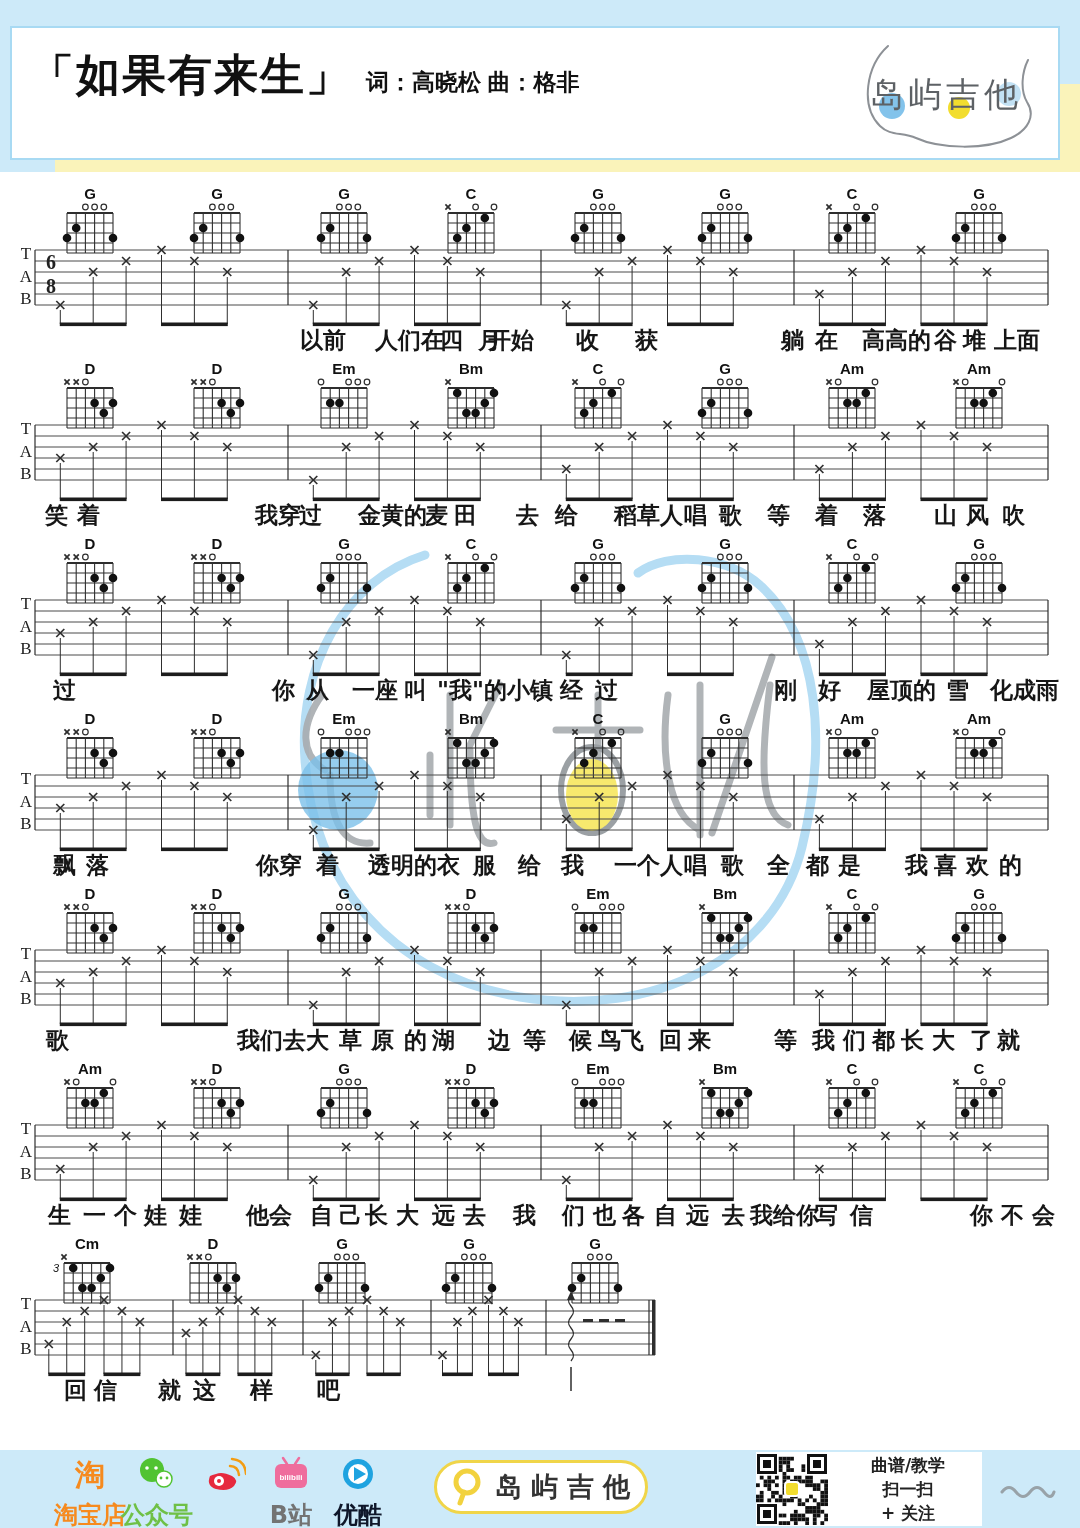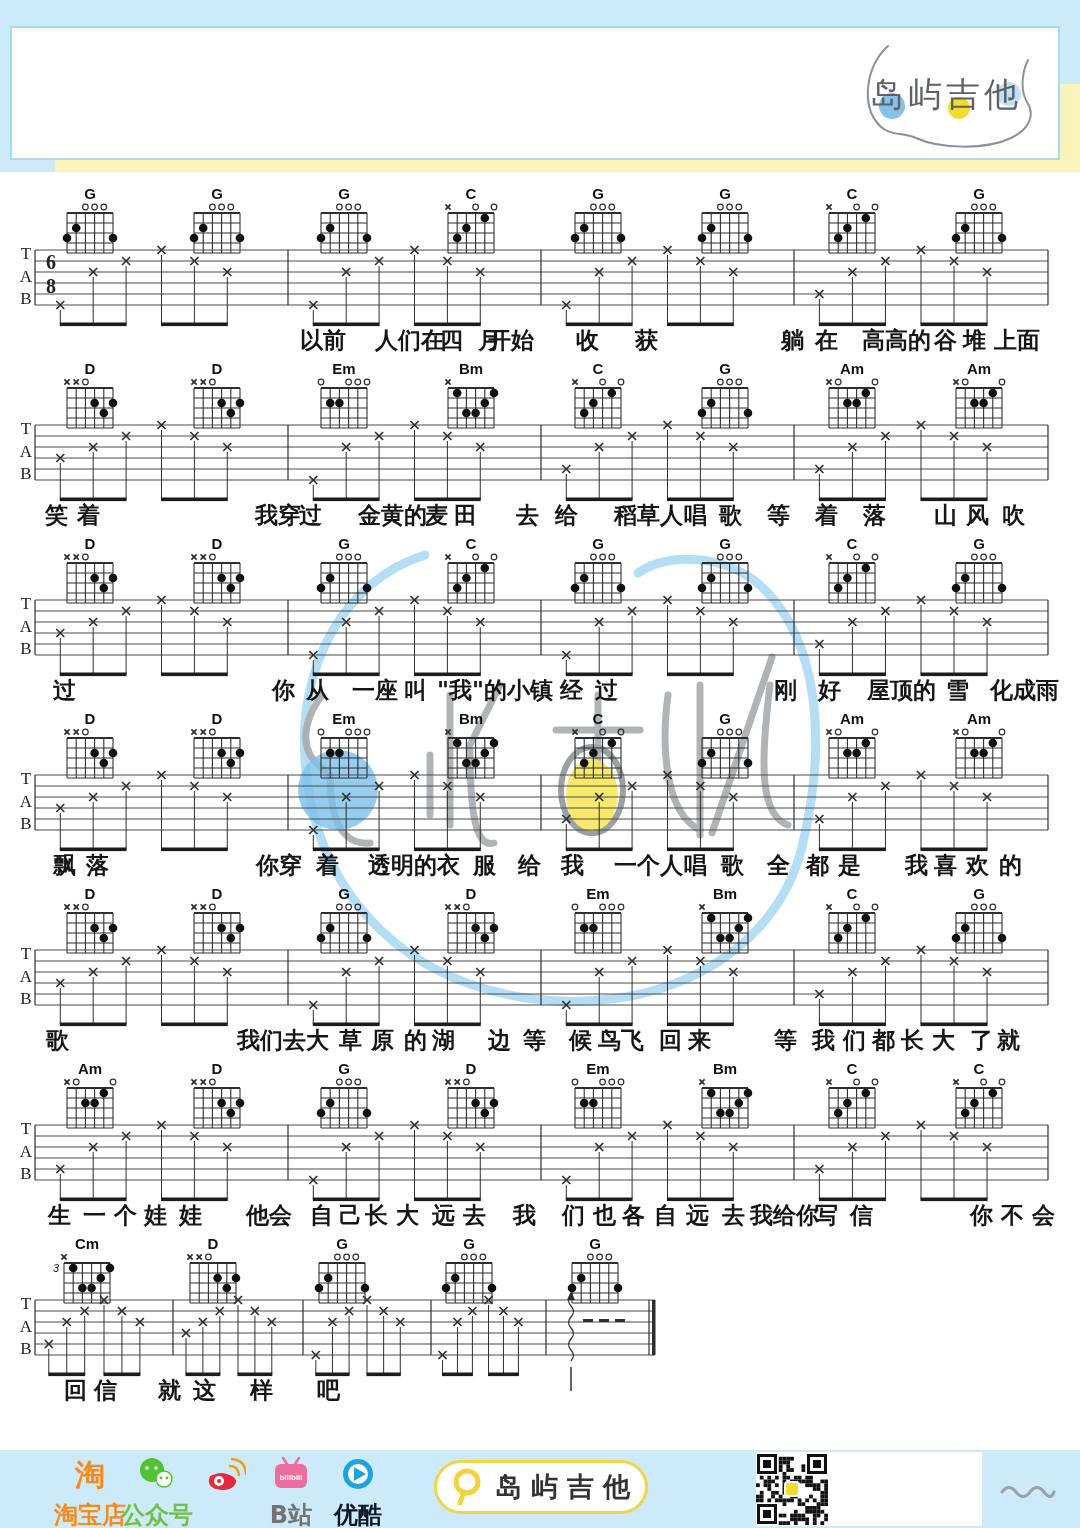--- a/index.html
+++ b/index.html
@@ -27,20 +27,23 @@
   .qr-panel{margin-left:10px;width:140px;text-align:center;}
   .qr-panel div{font-size:17px;font-weight:bold;color:#222;line-height:24px;font-family:"DejaVu Sans",sans-serif;}
   .squiggle{position:absolute;left:1000px;top:32px;}
 </style>
 </head>
 <body>
 
 <div class="top-band"></div>
 <div class="header-shadow"></div>
 <div class="header-card">
+  <div class="title-line">
+    <span class="page-title">「如果有来生」</span><span class="credits">词：高晓松 曲：格非</span>
+  </div>
   <div class="logo-box">
     <svg width="200" height="132" viewBox="0 0 200 132">
       <path d="M42 18 C 20 38, 14 78, 34 98 C 44 108, 56 104, 70 110 C 94 121, 140 122, 165 110 C 182 102, 190 88, 181 74 C 174 62, 176 44, 182 32" fill="none" stroke="#8d9196" stroke-width="2" stroke-linecap="round"></path>
       <circle cx="46" cy="78" r="13" fill="#6db9e8" opacity="0.85"></circle>
       <circle cx="113" cy="80" r="11" fill="#f2dd2e"></circle>
       <circle cx="163" cy="66" r="12" fill="#a8d4ef" opacity="0.7"></circle>
       <text x="100" y="78" text-anchor="middle" font-size="34" letter-spacing="4" fill="#5d6165" font-family="DejaVu Sans, sans-serif">岛屿吉他</text>
     </svg>
   </div>
 </div>
@@ -2151,17 +2154,22 @@
         <rect x="4" y="4" width="14" height="14" fill="#fff"></rect>
         <rect x="7" y="7" width="8" height="8" fill="#111"></rect>
         <rect x="51" y="1" width="20" height="20" fill="#111"></rect>
         <rect x="54" y="4" width="14" height="14" fill="#fff"></rect>
         <rect x="57" y="7" width="8" height="8" fill="#111"></rect>
         <rect x="1" y="51" width="20" height="20" fill="#111"></rect>
         <rect x="4" y="54" width="14" height="14" fill="#fff"></rect>
         <rect x="7" y="57" width="8" height="8" fill="#111"></rect>
         <rect x="29" y="29" width="14" height="14" rx="3" fill="#f2dd2e" stroke="#fff" stroke-width="2"></rect>
       </svg>
+    <div class="qr-panel">
+      <div>曲谱/教学</div>
+      <div>扫一扫</div>
+      <div>+ 关注</div>
+    </div>
   </div>
   <svg class="squiggle" width="56" height="16" viewBox="0 0 56 16">
     <path d="M2 10 q7 -9 14 0 t14 0 t14 0 t10 0" fill="none" stroke="#98a2a8" stroke-width="3" stroke-linecap="round"></path>
   </svg>
 </div>
 
 </body></html>

